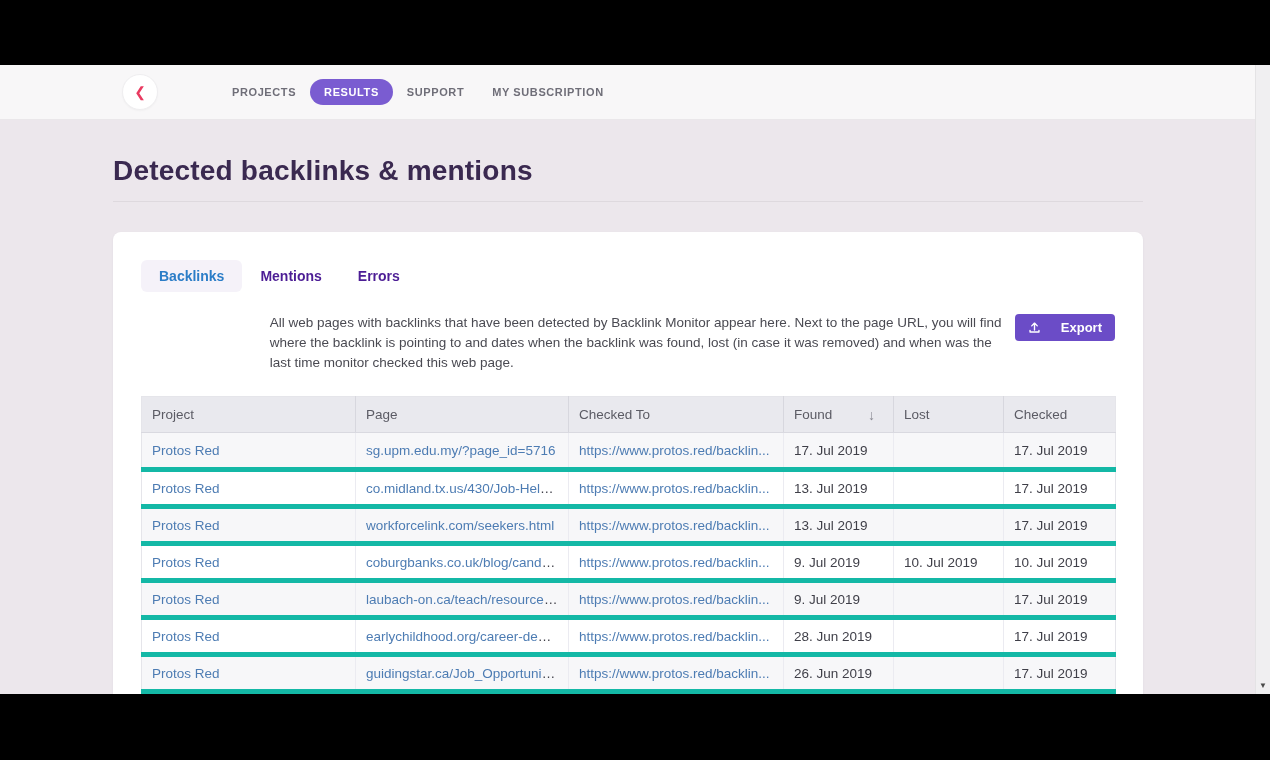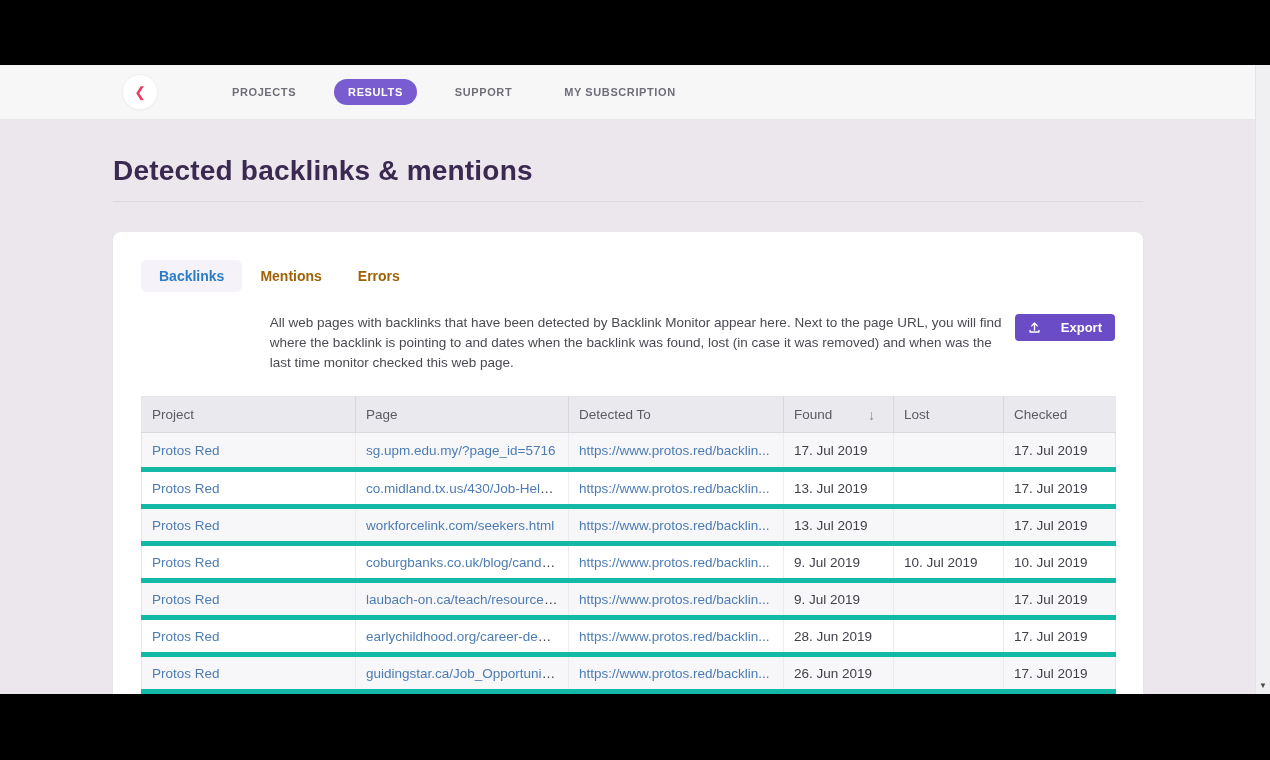--- a/index.html
+++ b/index.html
@@ -14,35 +14,35 @@
               background:#ece7ec; overflow:hidden; }
 
   
   .navbar { height:55px; background:#f8f7f8; border-bottom:1px solid #eae7ea;
             display:flex; align-items:center; }
   .back-btn { width:36px; height:36px; border-radius:50%; background:#fff;
               border:1px solid #efeef0; margin-left:122px;
               display:flex; align-items:center; justify-content:center; cursor:pointer;
               box-shadow:0 1px 2px rgba(0,0,0,0.03); }
   .back-btn span { color:#e93a60; font-size:14px; font-weight:bold; line-height:1; }
-  .nav-items { display:flex; align-items:center; gap:24px; margin-left:60px; }
+  .nav-items { display:flex; align-items:center; margin-left:60px; }
   .nav-item { font-size:11px; font-weight:bold; letter-spacing:.6px; color:#6f6e78;
               padding:7px 14px; cursor:pointer; white-space:nowrap; }
   .nav-item.active { background:#7a5cd1; color:#fff; border-radius:14px; }
 
   
   .content { padding:35px 0 0 113px; }
   .page-title { font-size:28px; font-weight:bold; color:#3a2950; letter-spacing:.2px; }
   .title-divider { width:1030px; height:1px; background:#ded9de; margin-top:14px; }
 
   .card { width:1030px; margin-top:30px; background:#fff; border-radius:8px;
           box-shadow:0 1px 3px rgba(40,20,60,0.05); padding:28px 28px 40px 28px; }
 
   .tabs { display:flex; align-items:center; }
-  .tab { font-size:14px; font-weight:bold; color:#a16207; padding:8px 18px; cursor:pointer; }
+  .tab { font-size:14px; font-weight:bold; color:#4c1d95; padding:8px 18px; cursor:pointer; }
   .tab.active { color:#2b7dc7; background:#f5f2f9; border-radius:6px; }
 
   .intro-row { display:flex; justify-content:flex-end; align-items:flex-start; margin-top:21px; }
   .description { max-width:745px; font-size:13.5px; line-height:20px; color:#4a4a52; }
   .export-btn { display:flex; align-items:center; gap:20px; background:#6b4cc7; color:#fff;
                 font-size:13px; font-weight:bold; border:none; border-radius:4px;
                 padding:6px 13px; cursor:pointer; margin-top:1px; }
   .export-btn svg { display:block; }
 
   
@@ -115,21 +115,21 @@
               <col style="width:213px">
               <col style="width:215px">
             <col style="width:110px">
               <col style="width:110px">
               <col style="width:112px">
           </colgroup>
           <thead>
             <tr>
               <th><span>Project</span></th>
               <th><span>Page</span></th>
-              <th><span>Detected To</span></th>
+              <th><span>Checked To</span></th>
               <th>
                 <span class="th-inner">
                   <span>Found</span>
                   <span class="sort-icon">↓</span>
                 </span>
               </th>
               <th><span>Lost</span></th>
               <th><span>Checked</span></th>
             </tr>
           </thead>

